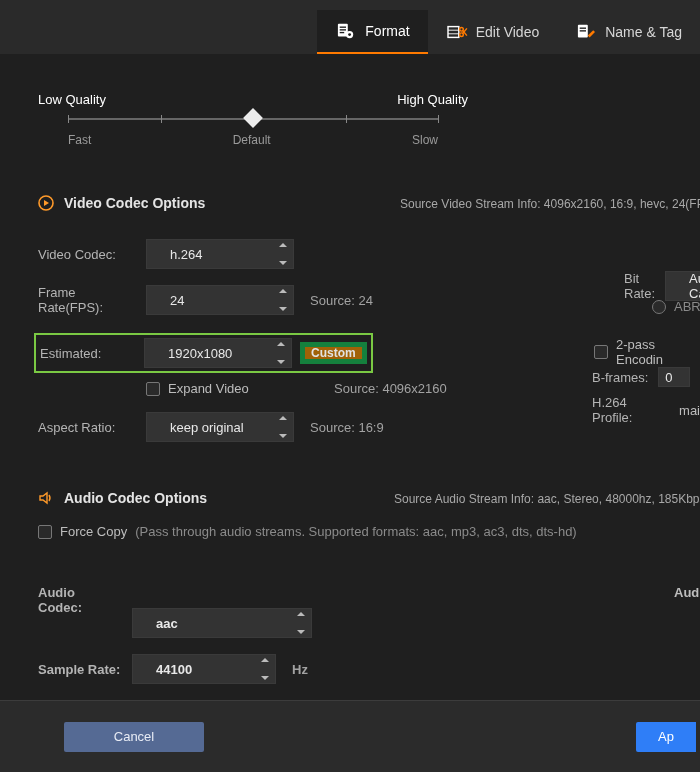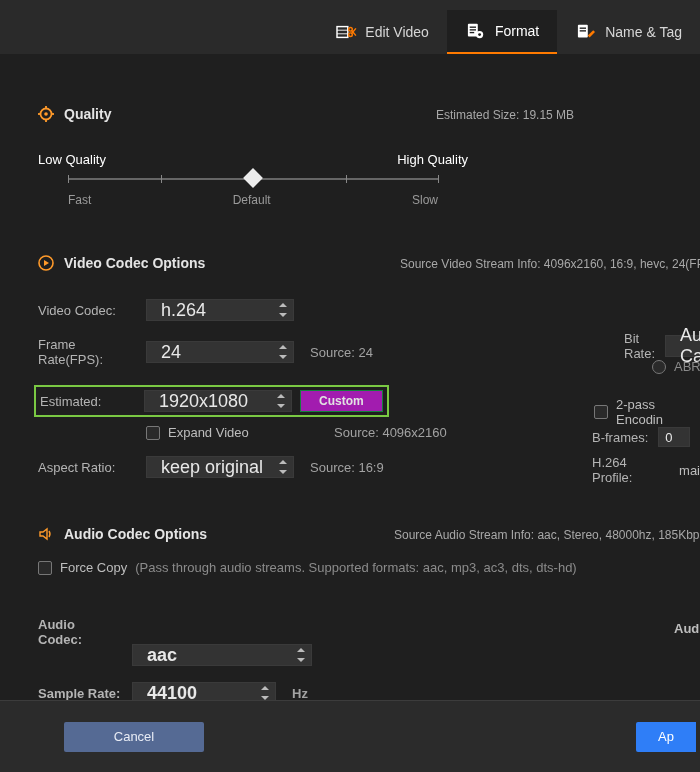--- a/index.html
+++ b/index.html
@@ -32,26 +32,26 @@
   .slider-track { position: absolute; top: 3px; left: 0; right: 0; height: 2px; background: #666; }
   .slider-tick { position: absolute; top: 0; width: 1px; height: 8px; background: #888; }
   .slider-handle { position: absolute; top: -4px; width: 14px; height: 14px; background: #ececec; transform: rotate(45deg); left: calc(50% - 7px); cursor: pointer; }
   .slider-sub { display: flex; justify-content: space-between; padding: 4px 30px 0 30px; color: #9a9a9a; font-size: 12px; }
   
   
   .form-row { display: flex; align-items: center; gap: 10px; margin-top: 16px; }
   .form-row .lbl { width: 98px; color: #b4b4b4; font-size: 13px; }
   .form-row .sourceinfo { color: #a2a2a2; font-size: 13px; margin-left: 6px; }
   
-  .select { background: #333; border: 1px solid #3a3a3a; color: #e8e8e8; padding: 4px 14px; width: 148px; height: 22px; position: relative; display: flex; align-items: center; cursor: pointer; font-size: 18px; }
+  .select { background: #333; border: 1px solid #3a3a3a; color: #e8e8e8; padding: 4px 23px; width: 148px; height: 30px; position: relative; display: flex; align-items: center; cursor: pointer; font-size: 13px; }
   .select::after { content: ""; position: absolute; right: 6px; top: 3px; width: 0; height: 0; border-left: 4px solid transparent; border-right: 4px solid transparent; border-bottom: 4px solid #bbb; }
   .select::before { content: ""; position: absolute; right: 6px; bottom: 3px; width: 0; height: 0; border-left: 4px solid transparent; border-right: 4px solid transparent; border-top: 4px solid #bbb; }
   .select.wide { width: 180px; margin-top: 47px; }
   
-  .btn-inline { background: #a21caf; color: #e2e2e2; border: 1px solid #15803d; padding: 3px 18px; height: 22px; font-weight: bold; font-size: 12px; cursor: pointer; display: flex; align-items: center; }
+  .btn-inline { background: #a16207; color: #e2e2e2; border: 5px solid #15803d; padding: 3px 6px; height: 22px; font-weight: bold; font-size: 12px; cursor: pointer; display: flex; align-items: center; }
   
   .highlight-box { border: 2px solid #7ac943; padding: 3px 4px; display: flex; align-items: center; gap: 8px; margin-left: -4px; }
   
   .checkbox { width: 14px; height: 14px; border: 1px solid #777; background: #2a2a2a; border-radius: 2px; display: inline-block; flex-shrink: 0; cursor: pointer; }
   .checkbox.round { border-radius: 50%; }
   .chk-row { display: flex; align-items: center; gap: 8px; }
   
   .expand-row { margin-top: 8px; margin-left: 108px; display: flex; gap: 8px; align-items: center; }
   .expand-row .sourceinfo { position: absolute; left: 296px; color: #a2a2a2; }
   
@@ -68,79 +68,63 @@
   .section-header.video { margin-top: 48px; position: relative; }
   .section-header.audio { margin-top: 48px; position: relative; }
   .est-size { position: absolute; left: 398px; top: 2px; color: #a8a8a8; font-size: 12px; white-space: nowrap; }
   .video-source { position: absolute; left: 362px; top: 2px; color: #a8a8a8; font-size: 12px; white-space: nowrap; }
   .audio-source { position: absolute; left: 356px; top: 2px; color: #a8a8a8; font-size: 12px; white-space: nowrap; }
 </style>
 </head>
 <body>
 
 <div class="tab-bar">
+  <div class="tab active">
+    <span class="ico">
+      <svg viewBox="0 0 24 20">
+          <rect x="3" y="2" width="11" height="14" fill="#fff" rx="1"></rect>
+          <rect x="5" y="5" width="7" height="1.5" fill="#1f1f1f"></rect>
+          <rect x="5" y="8" width="7" height="1.5" fill="#1f1f1f"></rect>
+          <rect x="5" y="11" width="5" height="1.5" fill="#1f1f1f"></rect>
+          <circle cx="16" cy="14" r="4" fill="#fff"></circle>
+          <circle cx="16" cy="14" r="1.6" fill="#1f1f1f"></circle>
+        </svg>
+    </span>
+    <span>Format</span>
+  </div>
   <div class="tab">
     <span class="ico">
       <svg viewBox="0 0 24 20">
           <rect x="2" y="4" width="12" height="12" fill="none" stroke="#fff" stroke-width="1.6"></rect>
           <line x1="2" y1="8" x2="14" y2="8" stroke="#fff" stroke-width="1"></line>
           <line x1="2" y1="12" x2="14" y2="12" stroke="#fff" stroke-width="1"></line>
           <circle cx="17" cy="7" r="2" fill="none" stroke="#ff7a00" stroke-width="1.6"></circle>
           <circle cx="17" cy="13" r="2" fill="none" stroke="#ff7a00" stroke-width="1.6"></circle>
           <line x1="18" y1="8" x2="23" y2="14" stroke="#ff7a00" stroke-width="1.6"></line>
           <line x1="18" y1="12" x2="23" y2="6" stroke="#ff7a00" stroke-width="1.6"></line>
         </svg>
     </span>
     <span>Edit Video</span>
   </div>
-  <div class="tab active">
-    <span class="ico">
-      <svg viewBox="0 0 24 20">
-          <rect x="3" y="2" width="11" height="14" fill="#fff" rx="1"></rect>
-          <rect x="5" y="5" width="7" height="1.5" fill="#1f1f1f"></rect>
-          <rect x="5" y="8" width="7" height="1.5" fill="#1f1f1f"></rect>
-          <rect x="5" y="11" width="5" height="1.5" fill="#1f1f1f"></rect>
-          <circle cx="16" cy="14" r="4" fill="#fff"></circle>
-          <circle cx="16" cy="14" r="1.6" fill="#1f1f1f"></circle>
-        </svg>
-    </span>
-    <span>Format</span>
-  </div>
   <div class="tab">
     <span class="ico">
       <svg viewBox="0 0 24 20">
           <rect x="3" y="2" width="11" height="14" fill="#fff" rx="1"></rect>
           <rect x="5" y="5" width="7" height="1.5" fill="#1f1f1f"></rect>
           <rect x="5" y="8" width="7" height="1.5" fill="#1f1f1f"></rect>
           <path d="M14 14 L20 8 L22 10 L16 16 Z" fill="#ff7a00"></path>
         </svg>
     </span>
     <span>Name &amp; Tag</span>
   </div>
 </div>
 
 <div class="scroll-area">
 
 
-  <div class="section-header quality">
-    <span class="ico">
-      <svg viewBox="0 0 16 16">
-          <circle cx="8" cy="8" r="5.5" fill="none" stroke="#ff9a2a" stroke-width="1.8"></circle>
-          <circle cx="8" cy="8" r="1.8" fill="#ff9a2a"></circle>
-          <g stroke="#ff9a2a" stroke-width="1.8">
-            <line x1="8" y1="0" x2="8" y2="3"></line>
-            <line x1="8" y1="13" x2="8" y2="16"></line>
-            <line x1="0" y1="8" x2="3" y2="8"></line>
-            <line x1="13" y1="8" x2="16" y2="8"></line>
-          </g>
-        </svg>
-    </span>
-    <span class="title">Quality</span>
-    <span class="est-size">Estimated Size: 19.15 MB</span>
-  </div>
 
   <div class="quality-area">
     <div class="q-labels">
       <span>Low Quality</span>
       <span>High Quality</span>
     </div>
     <div class="slider">
       <div class="slider-track"></div>
       <div class="slider-tick" style="left:0%"></div>
       <div class="slider-tick" style="left:25%"></div>

